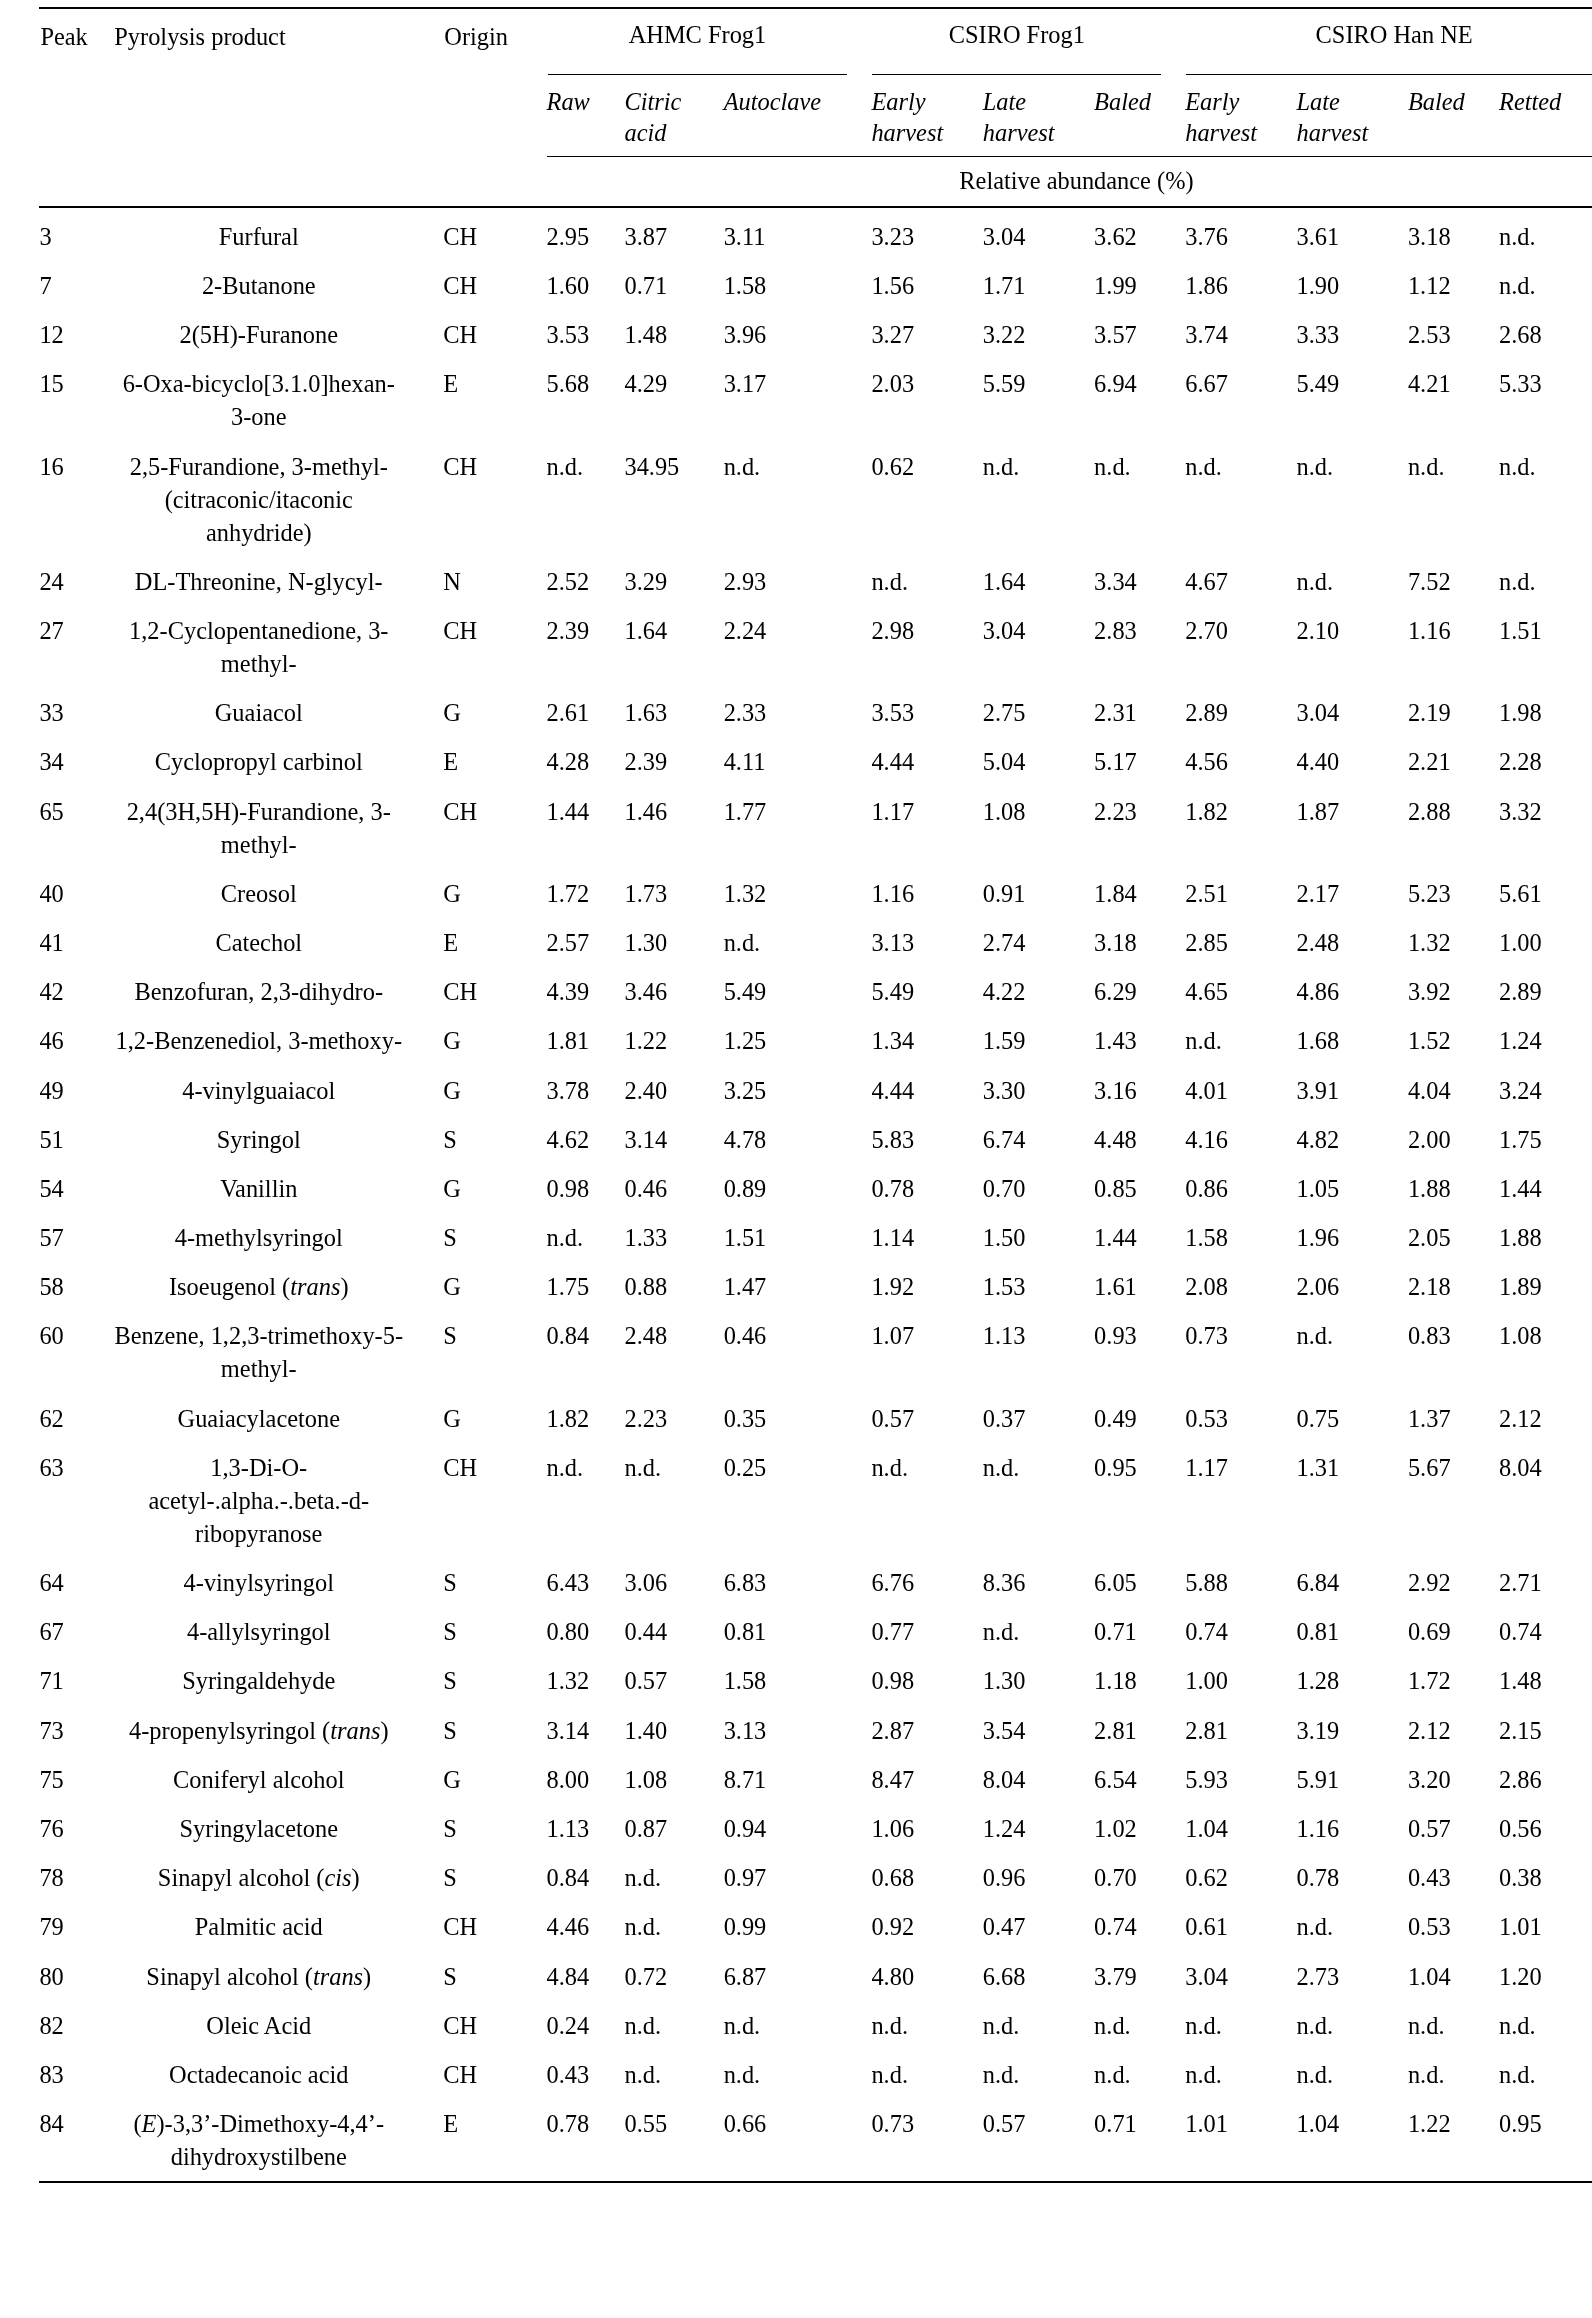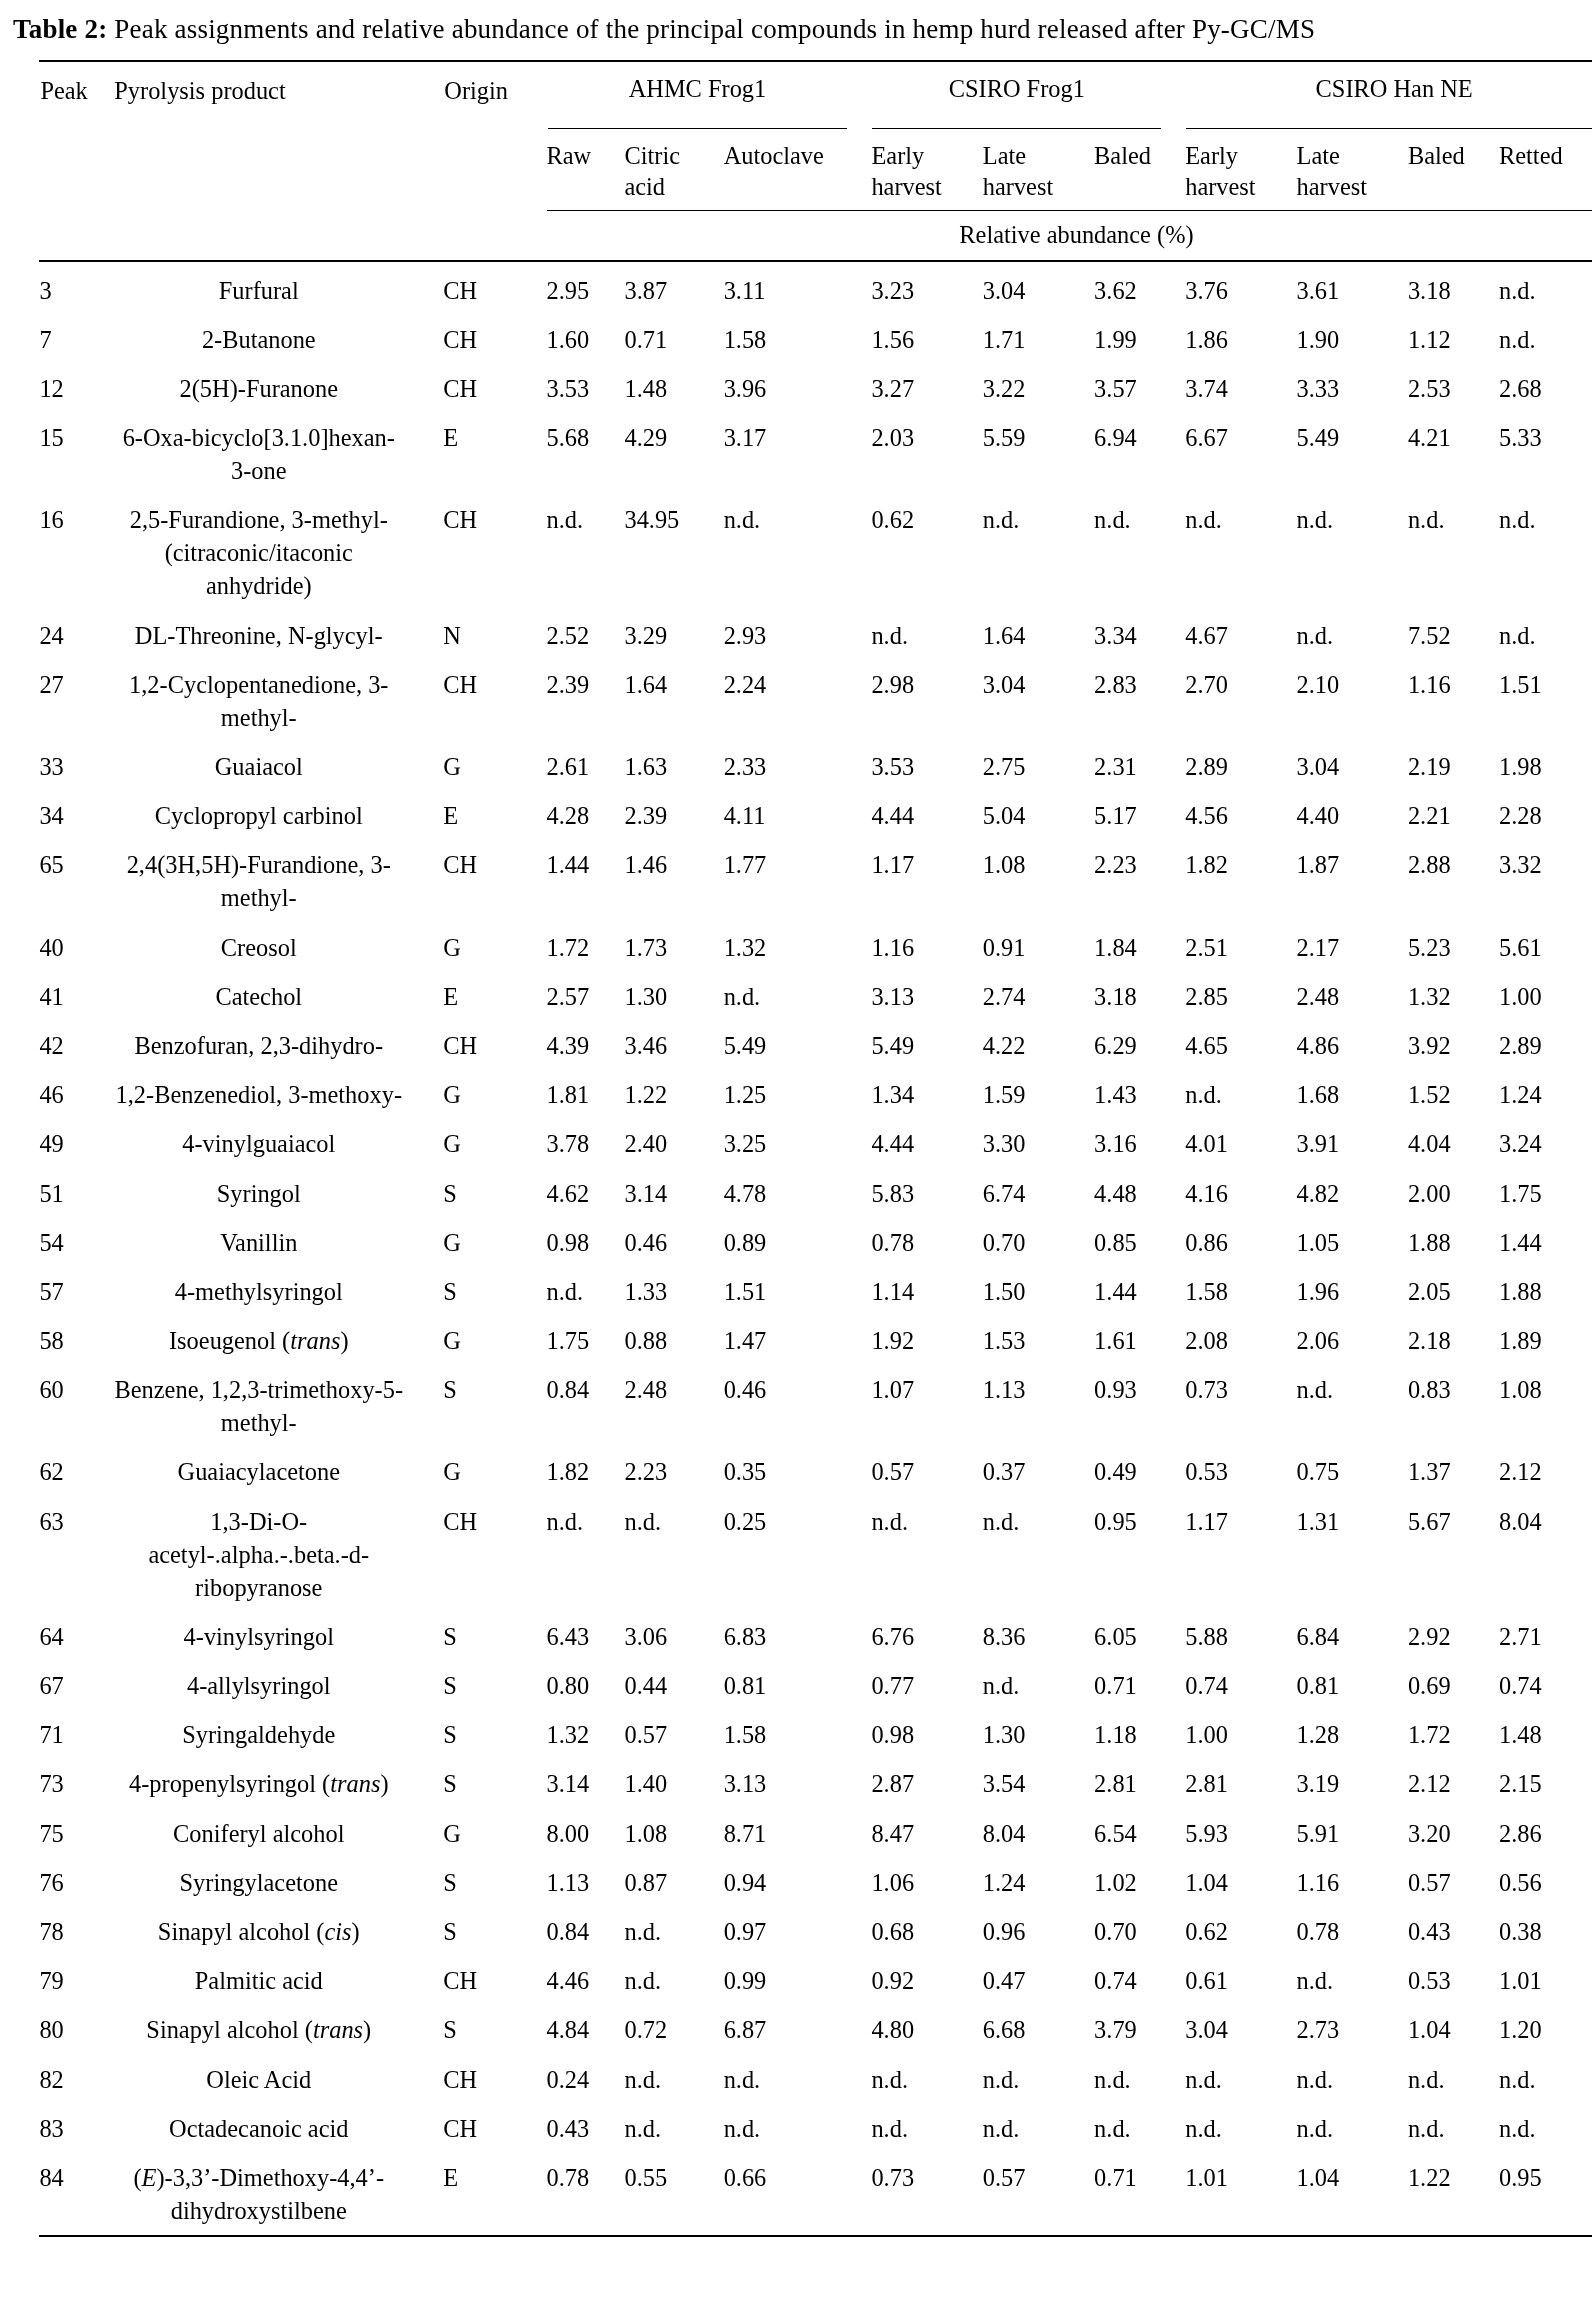--- a/index.html
+++ b/index.html
@@ -42,20 +42,21 @@
     border-bottom: 1.6px solid #000;
     padding-bottom: 23px;
     margin-right: 23px;
     white-space: nowrap;
   }
   th.group.last .group-label { margin-right: 3.3px; }
 
   tr.subheader-row th {
     padding: 9.8px 6.5px 8.1px 0;
     line-height: 31px;
+    font-style: italic;
   }
 
   tr.abundance-row td.spacer { border-bottom: 2.4px solid #000; }
   tr.abundance-row td.abundance {
     border-top: 1.6px solid #000;
     border-bottom: 2.4px solid #000;
     text-align: center;
     padding: 6.5px 0 9.8px 0;
   }
 
@@ -68,23 +69,20 @@
     font-size: 22px;
     line-height: 28px;
     padding: 8.1px 1.6px 0 1.6px;
   }
 </style>
 </head>
 <body>
 
 <div class="page">
 
-  <div class="title">
-    <span class="bold">Table 2:</span><span> Peak assignments and relative abundance of the principal compounds in hemp hurd released after Py-GC/MS</span>
-  </div>
 
   <table>
     <colgroup>
       <col style="width:73px">
         <col style="width:326px">
         <col style="width:102px">
       <col style="width:77px">
         <col style="width:98px">
         <col style="width:146px">
       <col style="width:110px">

